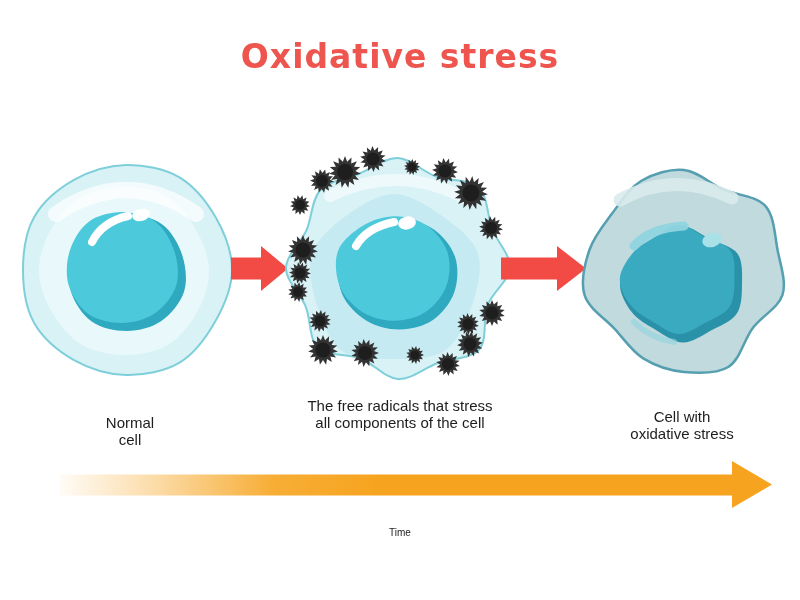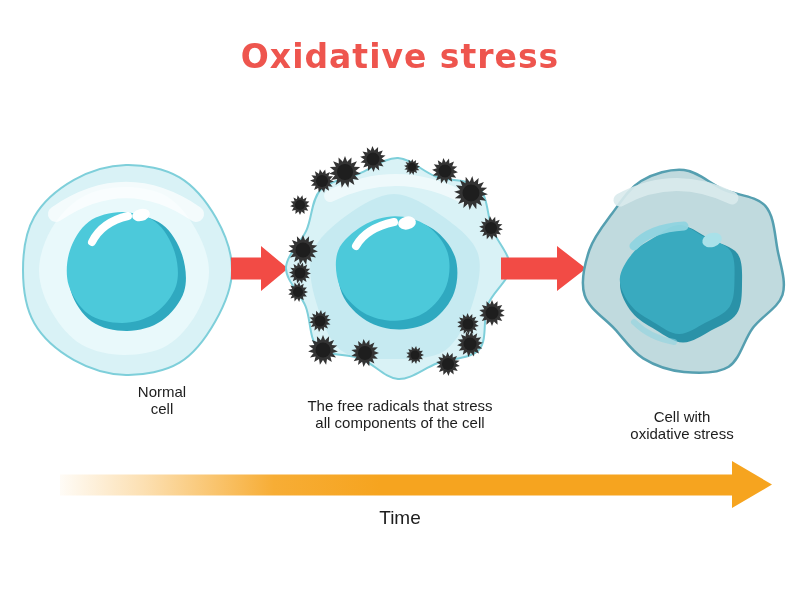--- a/index.html
+++ b/index.html
@@ -12,26 +12,26 @@
     text-align:center;font-family:"DejaVu Sans",sans-serif;
     font-size:33px;font-weight:bold;letter-spacing:1px;line-height:1;
     color:var(--title-red);
   }
   svg#scene{position:absolute;left:0;top:0;}
   .caption{
     position:absolute;transform:translateX(-50%);
     text-align:center;font-size:15px;line-height:1.12;
     color:var(--text-dark);white-space:pre-line;
   }
-  .cap-normal{left:130px;top:384px;margin-left:32px;}
+  .cap-normal{left:130px;top:415px;}
   .cap-radicals{left:400px;top:398px;}
   .cap-stressed{left:682px;top:409px;}
   .time-label{
-    position:absolute;left:400px;top:507px;transform:translateX(-50%);
-    font-size:19px;color:var(--text-dark);
+    position:absolute;left:400px;top:527px;transform:translateX(-50%);
+    font-size:10px;color:var(--text-dark);
   }
 </style>
 </head>
 <body>
 
 <h1 class="title">Oxidative stress</h1>
 
 <svg id="scene" width="800" height="600" viewBox="0 0 800 600">
   <defs>
     <linearGradient id="timeGrad" x1="0" y1="0" x2="1" y2="0">

